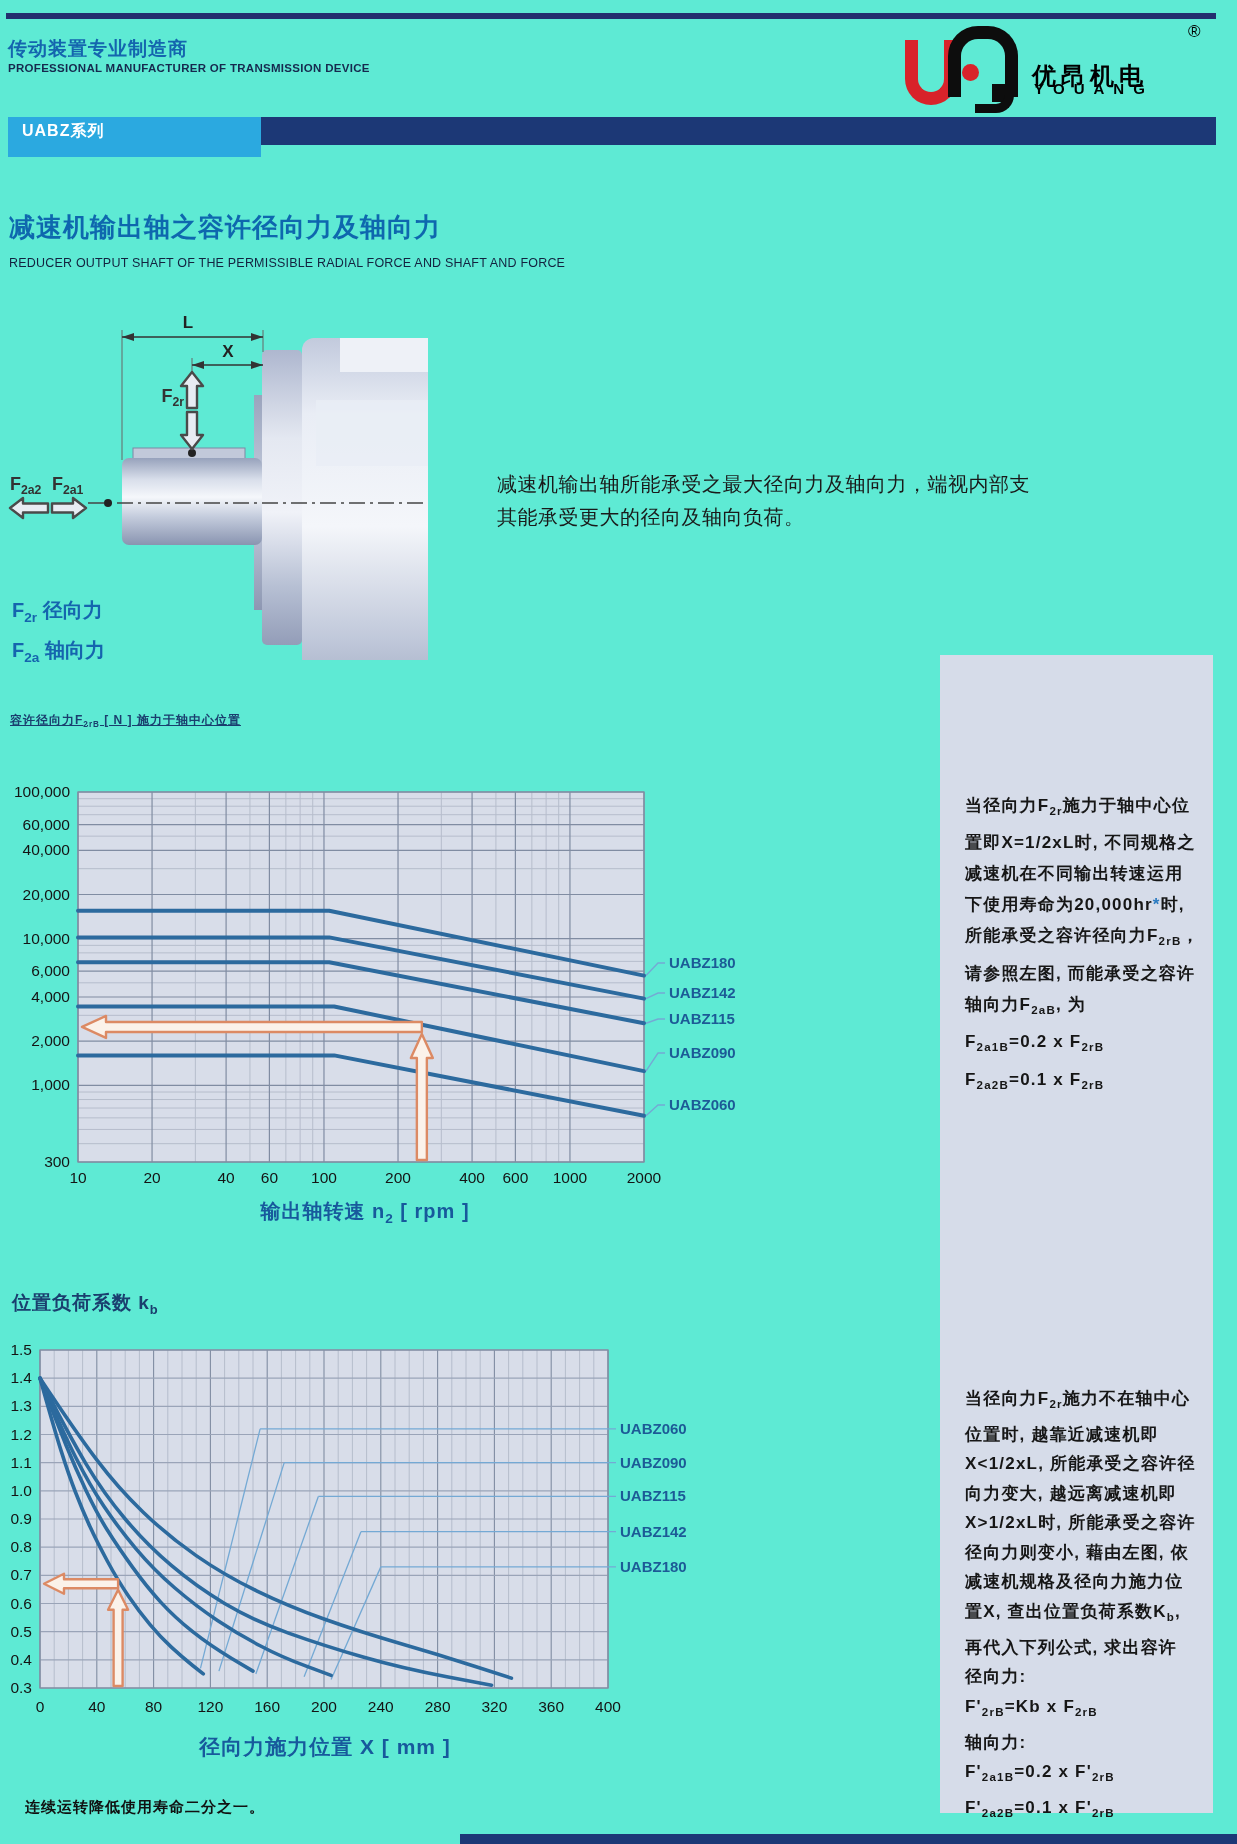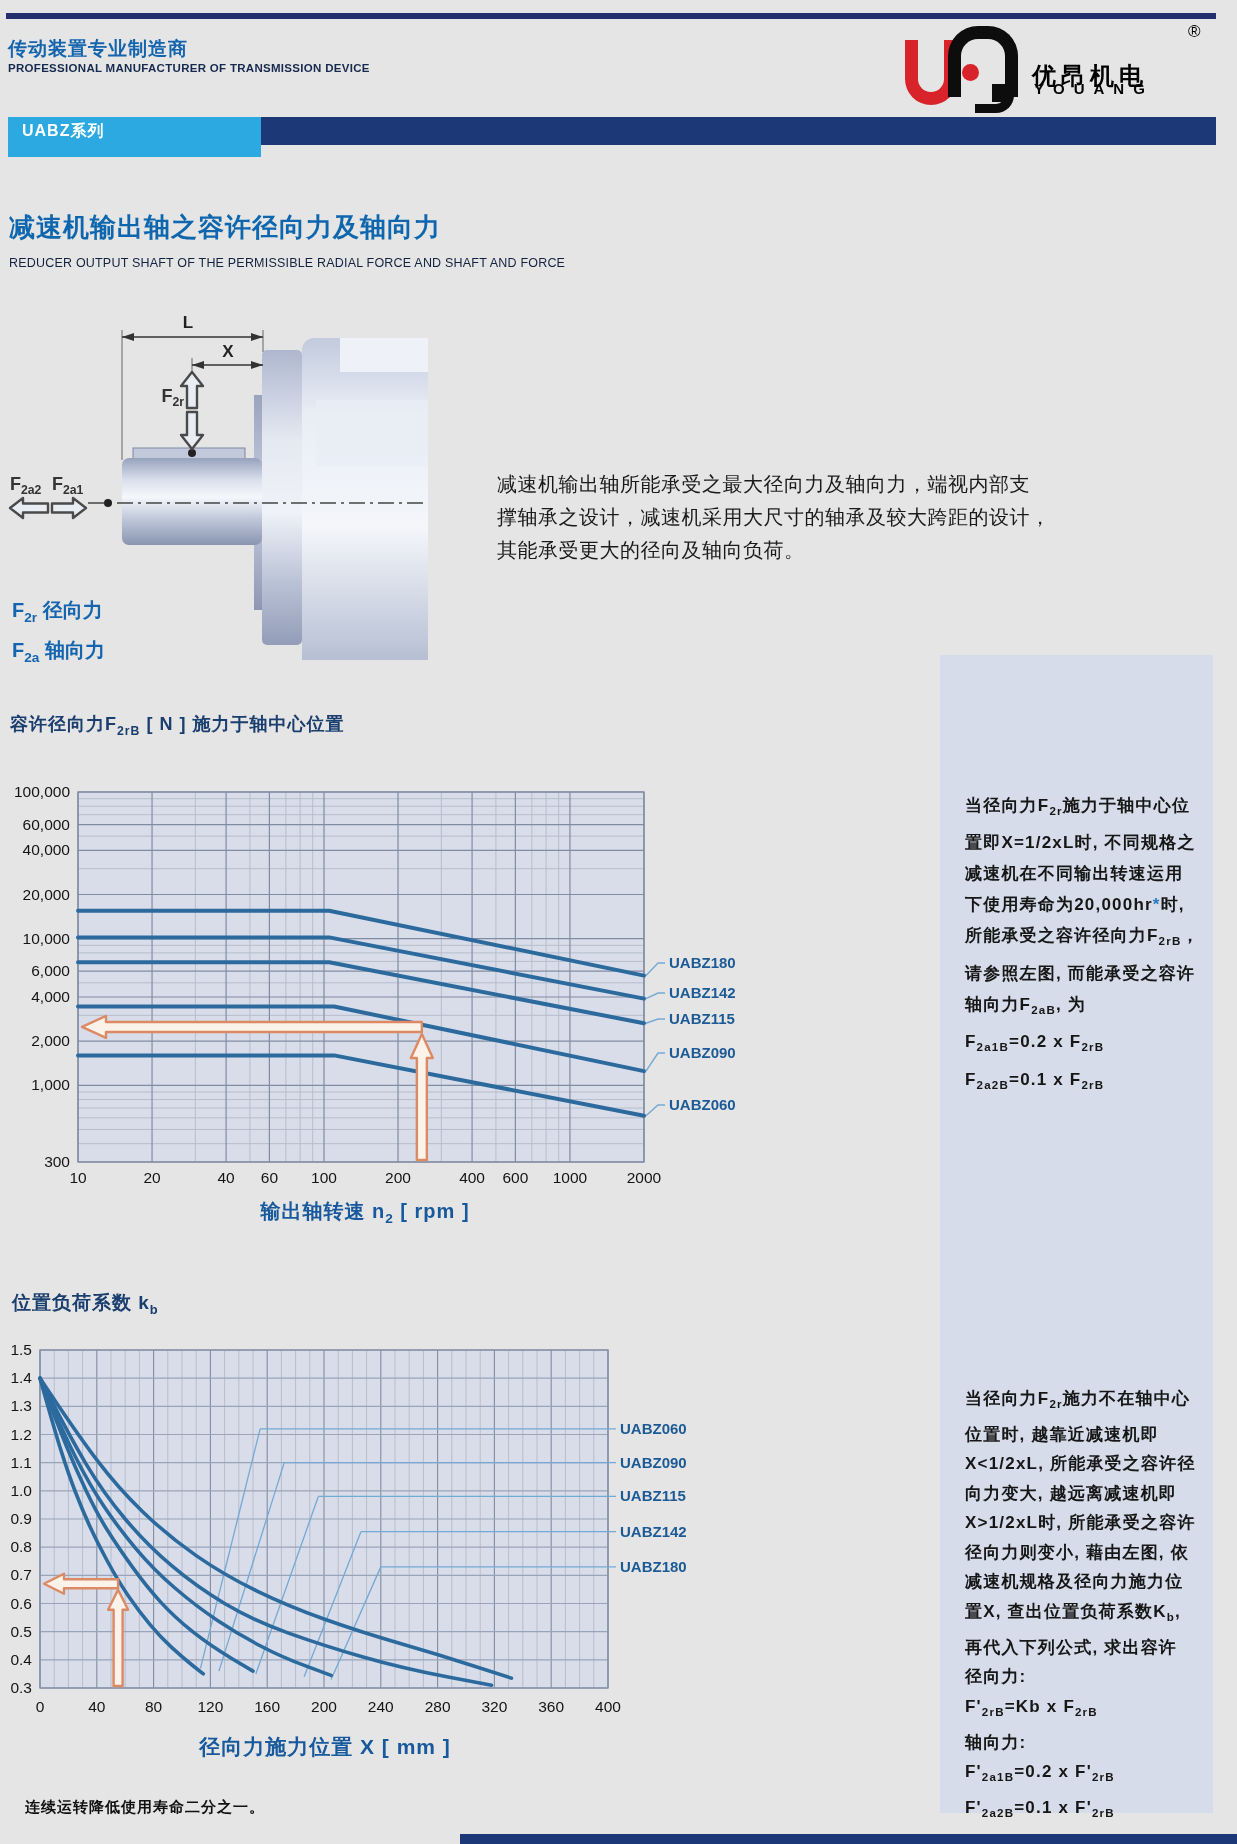--- a/index.html
+++ b/index.html
@@ -1,17 +1,17 @@
 <!DOCTYPE html>
 <html><head>
 <meta charset="utf-8">
 <style>
   html,body{margin:0;padding:0;background:#ffffff;}
   body{font-family:"Liberation Sans", sans-serif;}
-  .page{position:relative;width:1237px;height:1844px;background:#e5e5e5;overflow:hidden;}
+  .page{position:relative;width:1237px;height:1844px;background:#5eead4;overflow:hidden;}
   .abs{position:absolute;}
   
   .topbar{left:6px;top:13px;width:1210px;height:6px;background:#232f6e;}
   .hcn{left:8px;top:36px;font-size:19px;font-weight:bold;color:#1465ae;letter-spacing:1px;}
   .hen{left:8px;top:62px;font-size:11.5px;font-weight:bold;color:#16294e;letter-spacing:.3px;}
   
   .logo-u{left:905px;top:40px;width:26px;height:52px;border:13px solid #d8232a;border-top:none;border-bottom-left-radius:26px;border-bottom-right-radius:26px;}
   .logo-n{left:948px;top:26px;width:44px;height:58px;border:13px solid #0d0d0d;border-bottom:none;border-top-left-radius:30px;border-top-right-radius:30px;}
   .logo-leg{left:992px;top:84px;width:13px;height:18px;background:#0d0d0d;}
   .logo-curl{left:975px;top:88px;width:30px;height:16px;border:9px solid #0d0d0d;border-top:none;border-left:none;border-bottom-right-radius:18px;}
@@ -23,21 +23,21 @@
   .tab-left{left:8px;top:117px;width:253px;height:40px;background:#2ba9e0;color:#fff;font-size:16px;font-weight:bold;line-height:28px;padding-left:14px;box-sizing:border-box;letter-spacing:1px;}
   .tab-right{left:261px;top:117px;width:955px;height:28px;background:#1c3876;}
   
   .ptitle{left:9px;top:210px;font-size:26px;font-weight:bold;color:#0e67ae;letter-spacing:1px;}
   .psub{left:9px;top:256px;font-size:12.5px;font-weight:normal;color:#13223f;letter-spacing:.2px;}
   
   .intro{left:497px;top:468px;width:640px;font-size:20px;color:#1a1a1a;line-height:33px;letter-spacing:.5px;}
   
   .flegend{left:12px;top:594px;font-size:20px;font-weight:bold;color:#1565ae;line-height:33px;}
   
-  .c1title{left:10px;top:712px;font-size:18px;font-weight:bold;color:#1a3e6e;letter-spacing:1px;}
+  .c1title{left:10px;top:712px;font-size:12px;font-weight:bold;color:#1a3e6e;letter-spacing:1px;text-decoration:underline;}
   .c1xlabel{left:180px;top:1198px;width:370px;text-align:center;font-size:20px;font-weight:bold;color:#17599c;letter-spacing:1px;}
   .c2title{left:12px;top:1290px;font-size:19px;font-weight:bold;color:#1a3e6e;letter-spacing:1px;}
   .c2xlabel{left:140px;top:1733px;width:370px;text-align:center;font-size:21px;font-weight:bold;color:#17599c;letter-spacing:1px;}
   sub{font-size:68%;}
   .star{color:#2a7ac0;font-weight:bold;}
   
   .sidebar{left:940px;top:655px;width:273px;height:1158px;background:#d6dce9;}
   .sbtext{left:965px;width:236px;font-size:17px;font-weight:bold;color:#161616;letter-spacing:1.2px;}
   #sb1{top:790px;line-height:31px;}
   #sb2{top:1384px;line-height:29.5px;}
@@ -127,21 +127,20 @@
       <polygon points="187,152 187,175 181,175 192,189 203,175 197,175 197,152" fill="#e8ecf3" stroke="#4a4a4a" stroke-width="2.4" stroke-linejoin="round"></polygon>
       <text x="184" y="142" font-size="18" fill="#333" font-weight="bold" text-anchor="end"><tspan>F</tspan><tspan dy="4" font-size="12.24">2r</tspan><tspan dy="-4">​</tspan><tspan></tspan></text>
       <text x="10" y="230" font-size="18" fill="#333" font-weight="bold" text-anchor="start"><tspan>F</tspan><tspan dy="4" font-size="12.24">2a2</tspan><tspan dy="-4">​</tspan><tspan></tspan></text>
       <text x="52" y="230" font-size="18" fill="#333" font-weight="bold" text-anchor="start"><tspan>F</tspan><tspan dy="4" font-size="12.24">2a1</tspan><tspan dy="-4">​</tspan><tspan></tspan></text>
       <polygon points="48,243.5 23,243.5 23,238 10,248 23,258 23,252.5 48,252.5" fill="#e8ecf3" stroke="#4a4a4a" stroke-width="2.4" stroke-linejoin="round"></polygon>
       <polygon points="52,243.5 73,243.5 73,238 86,248 73,258 73,252.5 52,252.5" fill="#e8ecf3" stroke="#4a4a4a" stroke-width="2.4" stroke-linejoin="round"></polygon>
     </svg>
 
   <div class="abs intro" id="intro">
       <div>减速机输出轴所能承受之最大径向力及轴向力，端视内部支</div>
-      <div>撑轴承之设计，减速机采用大尺寸的轴承及较大跨距的设计，</div>
       <div>其能承受更大的径向及轴向负荷。</div>
     </div>
 
   <div class="abs flegend" id="flegend">
       <div>F<sub>2r</sub> 径向力</div>
       <div>F<sub>2a</sub> 轴向力</div>
     </div>
 
   <div class="abs c1title" id="c1title">容许径向力F<sub>2rB</sub> [ N ]  施力于轴中心位置</div>
   <svg id="chart1" class="abs" style="left:0;top:770px" width="770" height="440">

